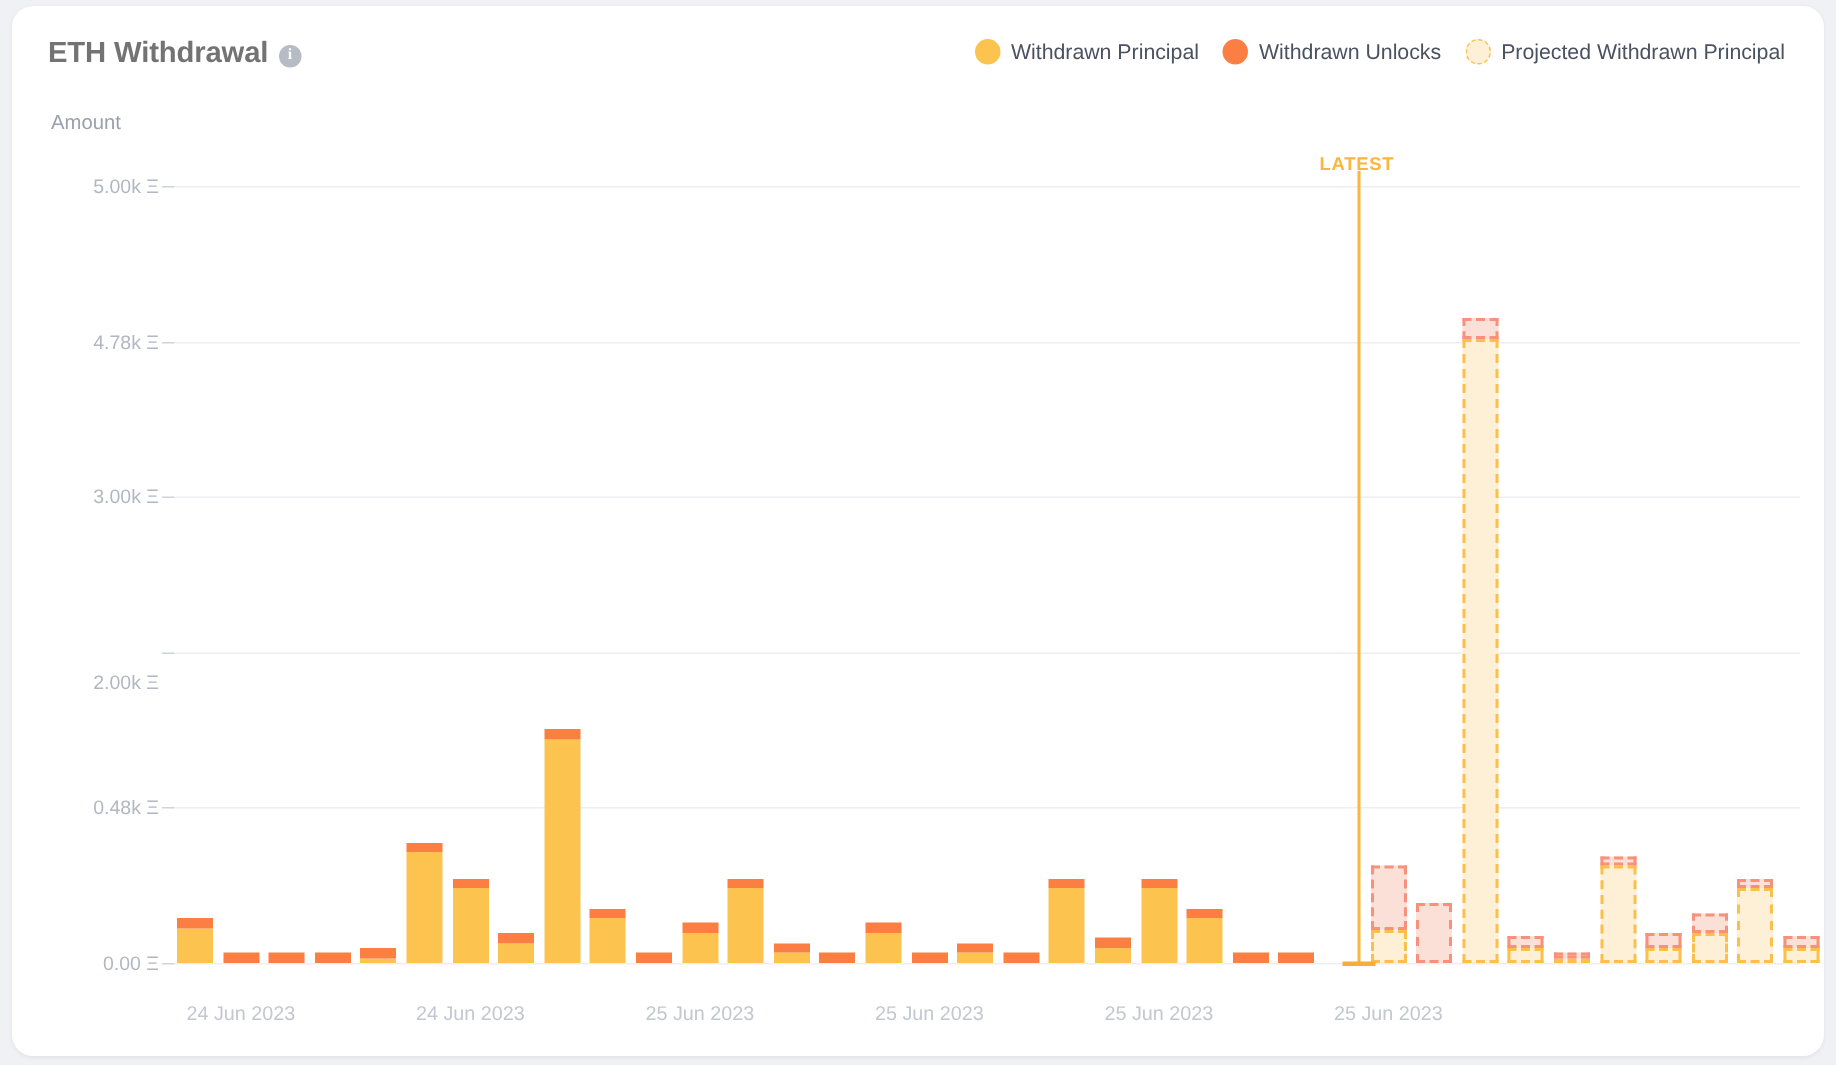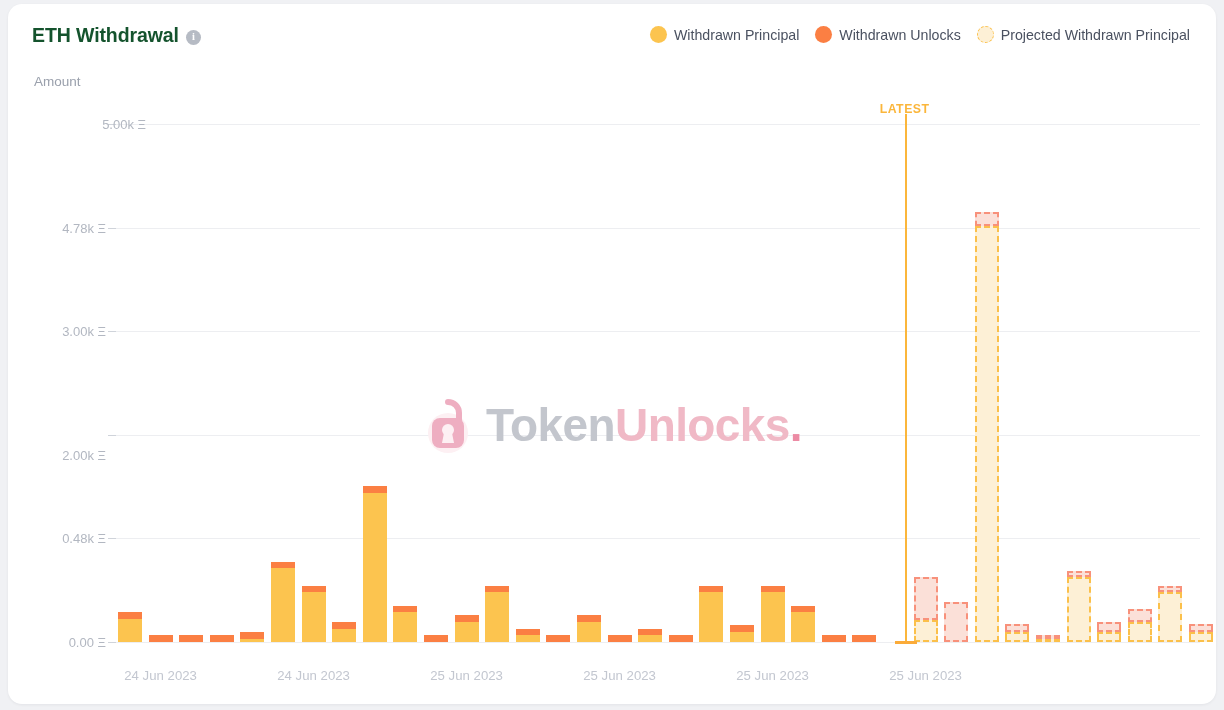--- a/index.html
+++ b/index.html
@@ -38,21 +38,21 @@
     position: absolute;
     left: 24px;
     top: 20px;
     display: flex;
     align-items: center;
     gap: 7px;
   }
   .title {
     font-size: 19.5px;
     font-weight: bold;
-    color: #14532d;
+    color: #737373;
     letter-spacing: -0.1px;
     white-space: nowrap;
   }
   .info-icon {
     width: 15px;
     height: 15px;
     border-radius: 50%;
     background: #b6bbc4;
     color: #ffffff;
     font-size: 10.5px;
@@ -250,33 +250,23 @@
           <div class="tick-dash" style="top: 161.6px;"></div>
           <div class="gridline" style="top: 58px;"></div>
           <div class="tick-dash" style="top: 58px;"></div>
         </div>
       <div id="ytick-layer">
           <div class="ytick" style="top: 576px;">0.00 Ξ</div>
           <div class="ytick" style="top: 472.4px;">0.48k Ξ</div>
           <div class="ytick" style="top: 368.8px; margin-top: 20px;">2.00k Ξ</div>
           <div class="ytick" style="top: 265.2px;">3.00k Ξ</div>
           <div class="ytick" style="top: 161.6px;">4.78k Ξ</div>
-          <div class="ytick" style="top: 58px; padding-left: 40px;">5.00k Ξ</div>
-        </div>
-
-      <div class="watermark">
-        <svg width="52" height="58" viewBox="0 0 52 58">
-          <circle cx="26" cy="37" r="20" fill="#fdf0f3"></circle>
-          <path d="M26 6 a11 11 0 0 1 11 11 v7" fill="none" stroke="#eeaec1" stroke-width="6" stroke-linecap="round"></path>
-          <rect x="10" y="22" width="32" height="30" rx="8" fill="#eeaec1"></rect>
-          <circle cx="26" cy="34" r="6" fill="#fdf0f3"></circle>
-          <path d="M22 37 h8 l2 10 h-12 z" fill="#fdf0f3"></path>
-        </svg>
-        <div class="wm-text"><span class="wm-token">Token</span><span class="wm-unlocks">Unlocks</span><span class="wm-dot">.</span></div>
-      </div>
+          <div class="ytick" style="top: 58px;">5.00k Ξ</div>
+        </div>
+
 
       <div class="bars" id="bars-layer">
           <div class="bar-group" style="left: 110px; width: 24px; bottom: 62px; height: 518px;">
             <div class="seg principal" style="height: 23.2064px; bottom: 0px;"></div>
             <div class="seg reward" style="height: 6.6304px; bottom: 23.2064px;"></div>
           </div>
           <div class="bar-group" style="left: 140.6px; width: 24px; bottom: 62px; height: 518px;">
             <div class="seg reward" style="height: 6.6304px; bottom: 0px;"></div>
           </div>
           <div class="bar-group" style="left: 171.2px; width: 24px; bottom: 62px; height: 518px;">

